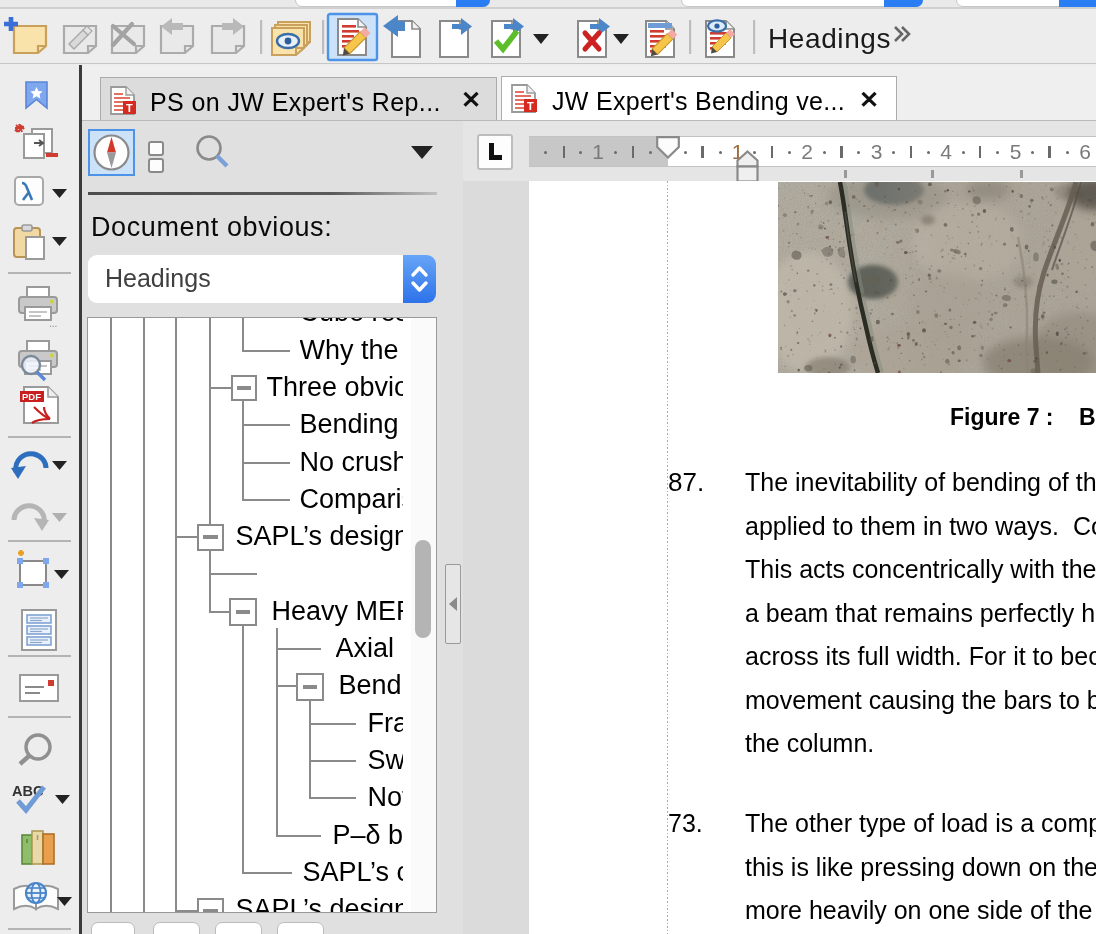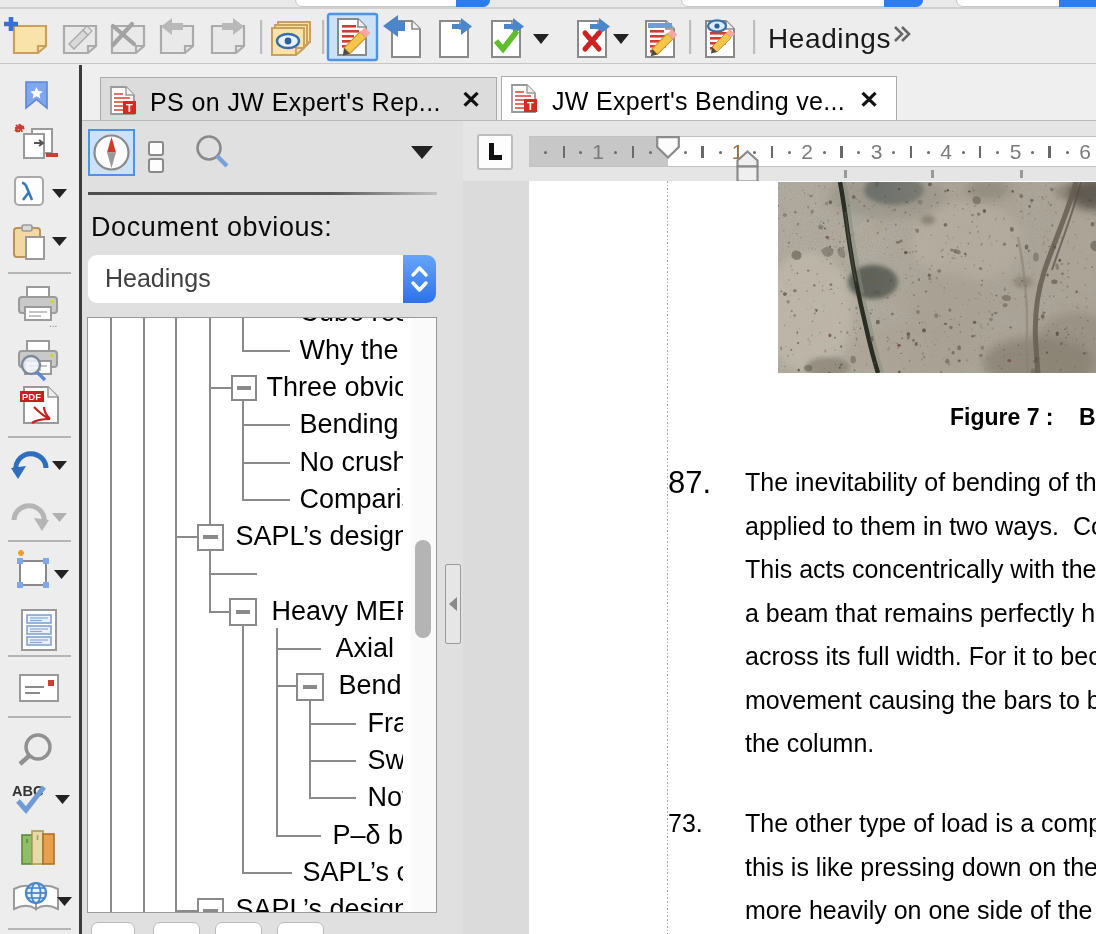--- a/index.html
+++ b/index.html
@@ -1383,21 +1383,21 @@
       <ellipse cx="49.7" cy="69.8" rx="5.6" ry="5.1" fill="#5a554b" opacity="0.44" transform="rotate(6 49.7 69.8)"></ellipse>
       <ellipse cx="255.7" cy="190.2" rx="3.9" ry="3.0" fill="#5a554b" opacity="0.43" transform="rotate(77 255.7 190.2)"></ellipse>
       <ellipse cx="142.1" cy="20.2" rx="2.6" ry="2.3" fill="#5a554b" opacity="0.35" transform="rotate(25 142.1 20.2)"></ellipse>
       <ellipse cx="42.9" cy="44.9" rx="2.9" ry="2.5" fill="#5a554b" opacity="0.36" transform="rotate(27 42.9 44.9)"></ellipse>
       <ellipse cx="276.4" cy="99.7" rx="3.2" ry="2.3" fill="#5a554b" opacity="0.65" transform="rotate(5 276.4 99.7)"></ellipse>
     </g>
 </svg>
 
 <div class="abs" style="left:950px;top:404px;font-size:23px;font-weight:bold;color:#000;white-space:nowrap">Figure 7 :&nbsp;&nbsp;&nbsp;&nbsp;Bulging of the wall</div>
 
-<div class="abs" style="left:668px;top:461px;font-size:31px;line-height:43.5px;color:#000">87.</div>
+<div class="abs" style="left:668px;top:461px;font-size:26px;line-height:43.5px;color:#000">87.</div>
 <div class="abs" style="left:745px;top:461px;font-size:25px;line-height:43.5px;color:#000;white-space:nowrap">
 The inevitability of bending of the columns<br>
 applied to them in two ways.&nbsp; Concentric loa<br>
 This acts concentrically with the column axi<br>
 a beam that remains perfectly horizontal an<br>
 across its full width. For it to become eccent<br>
 movement causing the bars to bend under t<br>
 the column.</div>
 <div class="abs" style="left:668px;top:802px;font-size:25px;line-height:43.5px;color:#000">73.</div>
 <div class="abs" style="left:745px;top:802px;font-size:25px;line-height:43.5px;color:#000;white-space:nowrap">

